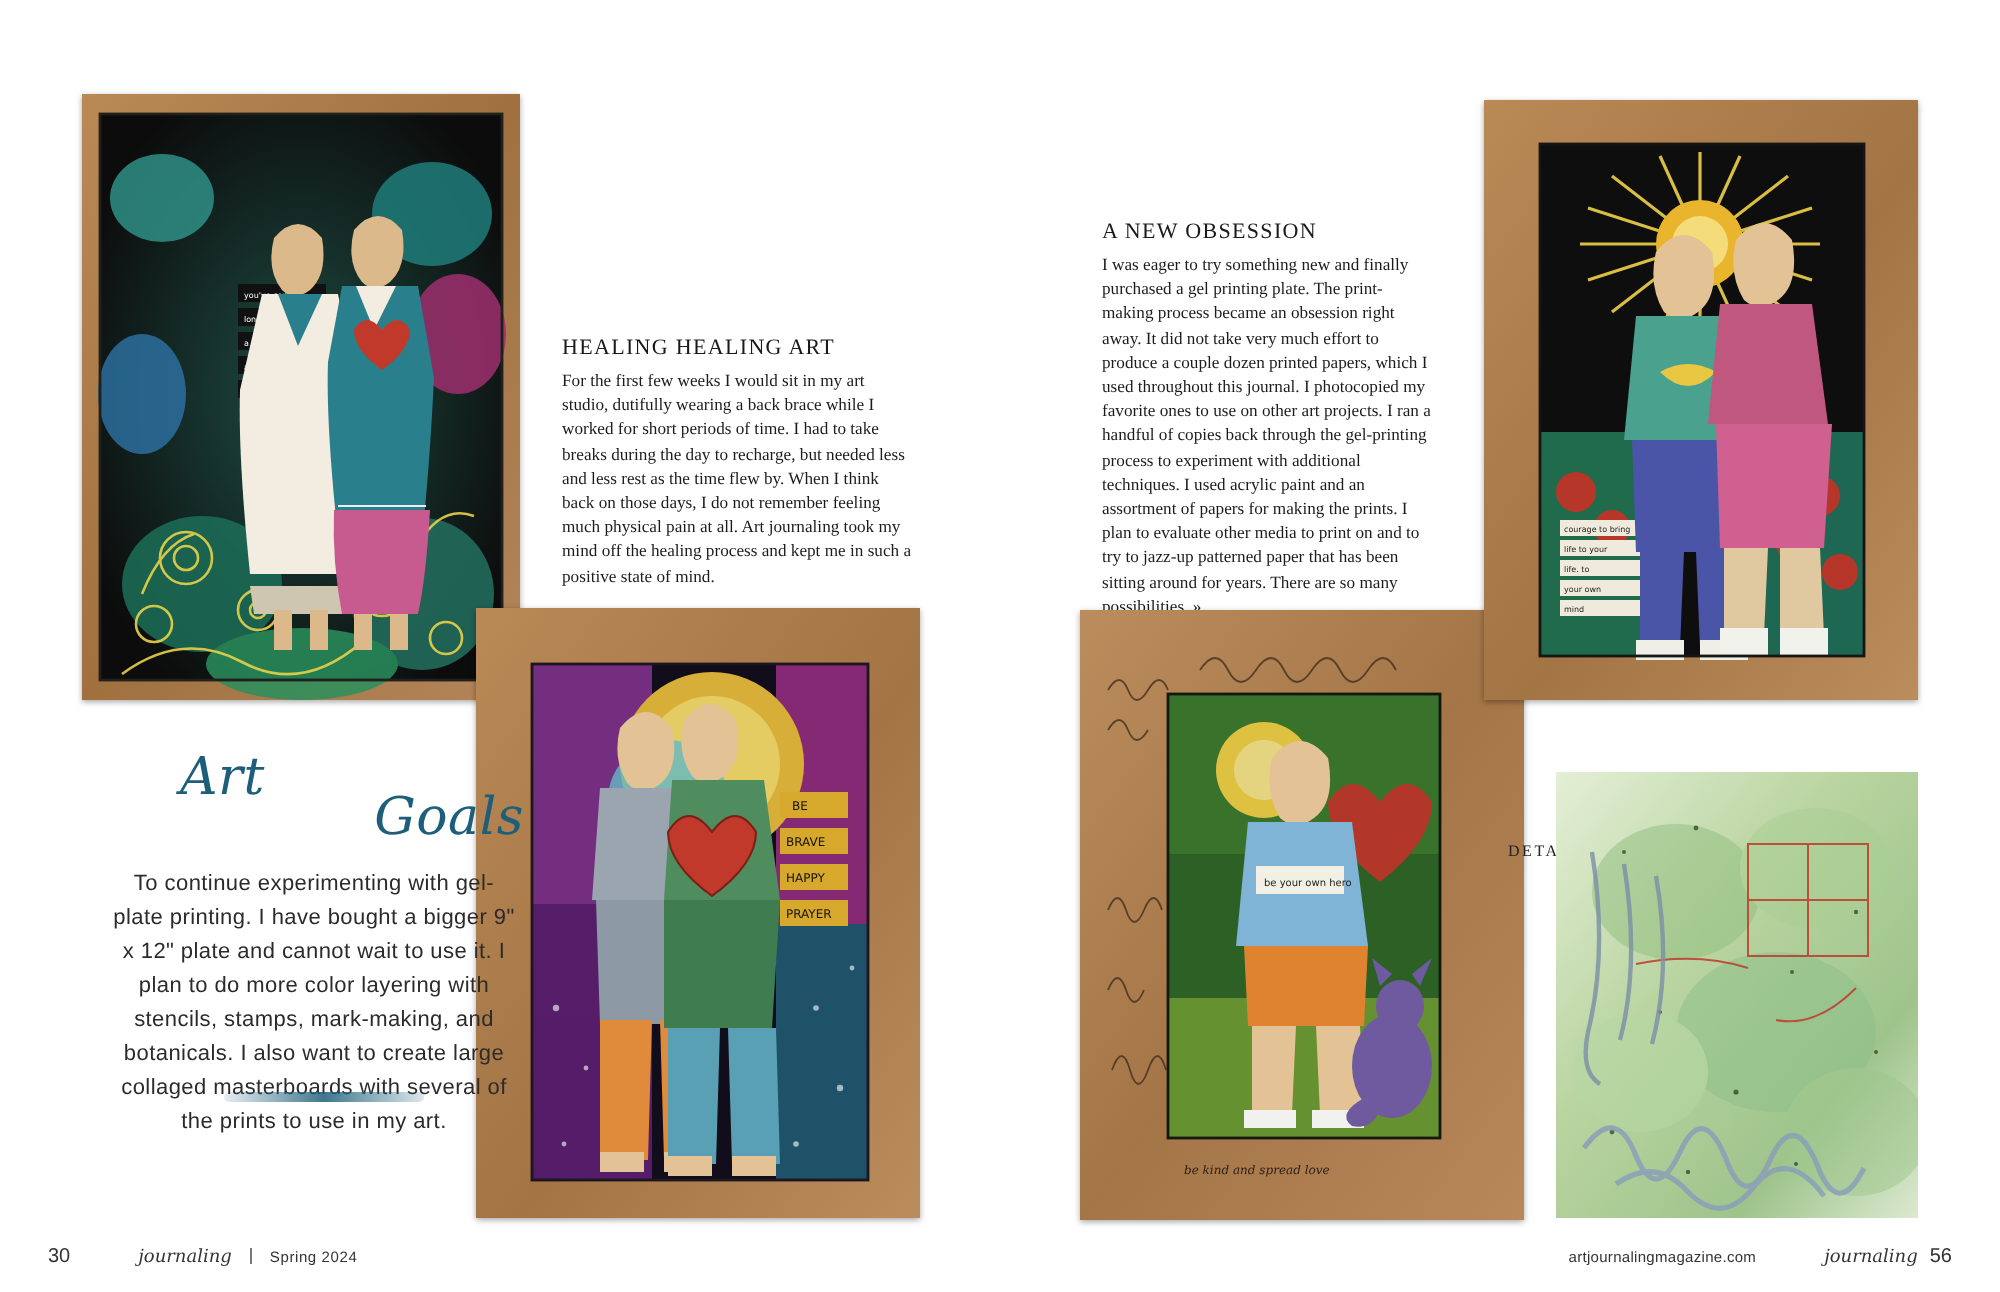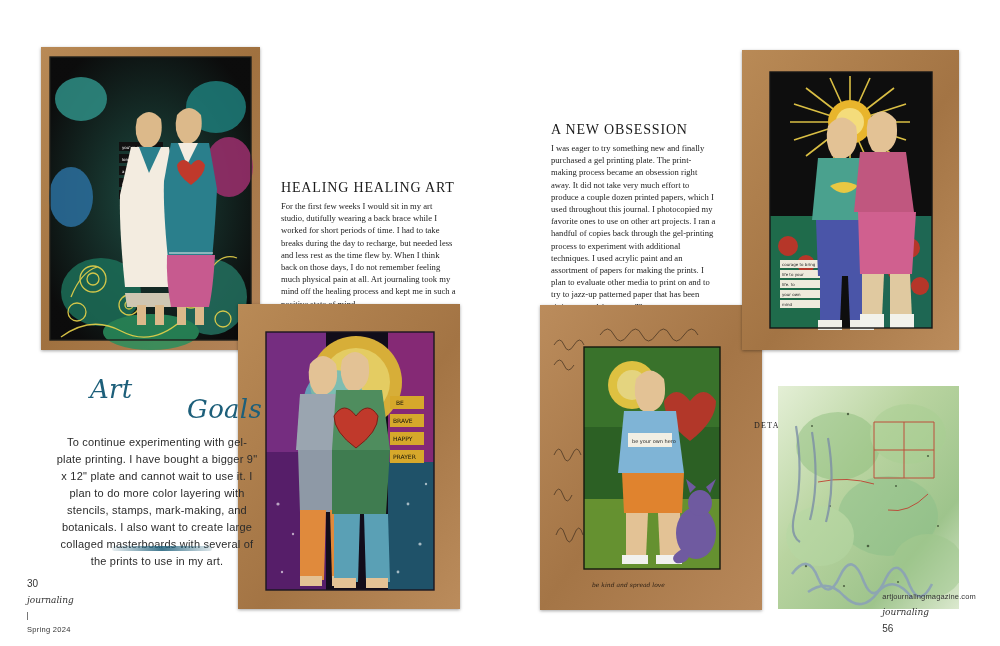--- a/index.html
+++ b/index.html
@@ -23,24 +23,24 @@
   .art {
     position: absolute;
     box-sizing: border-box;
     background: #a87a4d;
     box-shadow: 0 1px 3px rgba(0,0,0,0.35);
     overflow: hidden;
   }
   
   .headline {
     font-family: "Liberation Serif", serif;
-    font-size: 14px;
+    font-size: 11px;
     letter-spacing: 0.06em;
     color: #1a1a1a;
-    margin: 12px 0 4px 0;
+    margin: 0 0 4px 0;
     font-weight: 400;
   }
   .body-copy {
     font-family: "Liberation Serif", serif;
     font-size: 8.6px;
     line-height: 1.42;
     color: #1c1c1c;
     margin: 0;
     text-align: left;
   }
@@ -69,27 +69,27 @@
   
   .folio {
     position: absolute;
     bottom: 12px;
     font-family: "Liberation Sans", sans-serif;
     font-size: 9px;
     color: #333;
     display: flex;
     align-items: baseline;
     gap: 6px;
-    flex-direction: column;
   }
   .folio .num { font-size: 10px; }
   .folio .mag {
     font-family: "DejaVu Serif", serif;
     font-style: italic;
     font-size: 9px;
+    margin-left: 28px;
   }
   .folio .issue {
     font-size: 7.5px;
     letter-spacing: 0.04em;
     text-align: right;
   }
   .folio .site {
     font-size: 7.5px;
     letter-spacing: 0.02em;
   }

